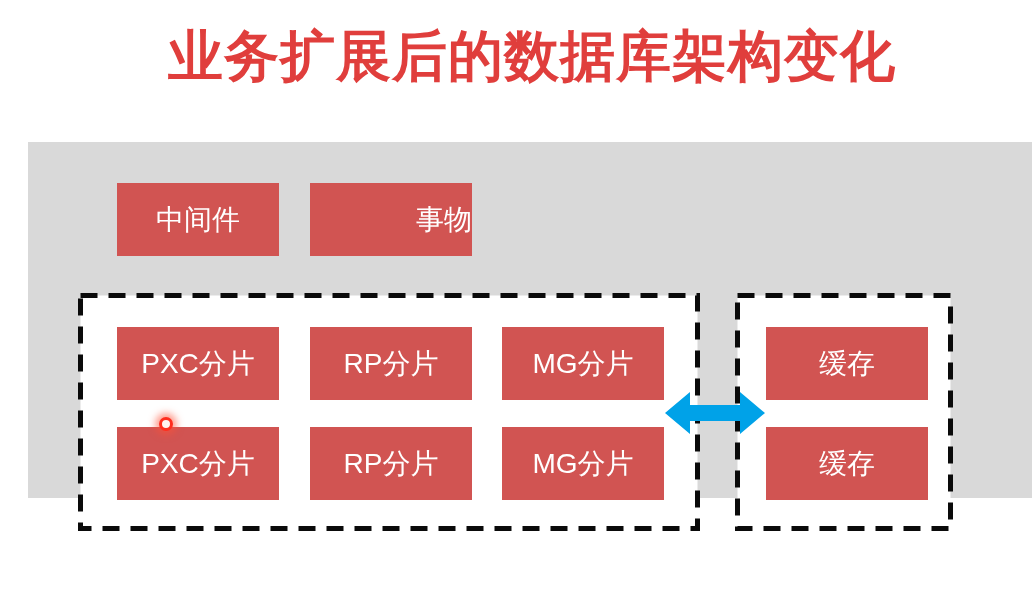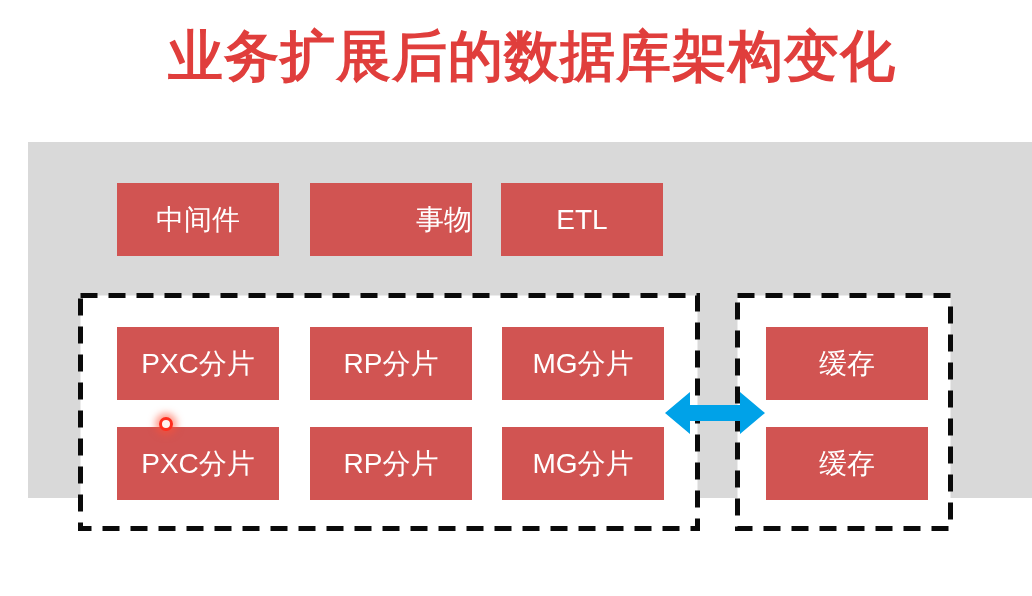--- a/index.html
+++ b/index.html
@@ -94,23 +94,20 @@
   <h1 class="title">业务扩展后的数据库架构变化</h1>
 
   <div class="panel">
 
     <div class="rbox" style="left:89px; top:41px;">
       <span>中间件</span>
     </div>
     <div class="rbox" style="left:282px; top:41px;justify-content:flex-end;">
       <span>事物</span>
     </div>
-    <div class="rbox" style="left:473px; top:41px;">
-      <span>ETL</span>
-    </div>
 
     <svg class="dashed-svg" style="left:50px; top:151px;" width="622" height="238" viewBox="0 0 622 238">
       <rect x="2.5" y="2.5" width="617" height="233" fill="#ffffff" stroke="var(--dashed_border, #0A0A0A)" stroke-width="5" stroke-dasharray="17 11"></rect>
     </svg>
 
     <svg class="dashed-svg" style="left:707px; top:151px;" width="218" height="238" viewBox="0 0 218 238">
       <rect x="2.5" y="2.5" width="213" height="233" fill="#ffffff" stroke="var(--dashed_border, #0A0A0A)" stroke-width="5" stroke-dasharray="17 11"></rect>
     </svg>
 
     <div class="rbox" style="left:89px; top:185px;">

